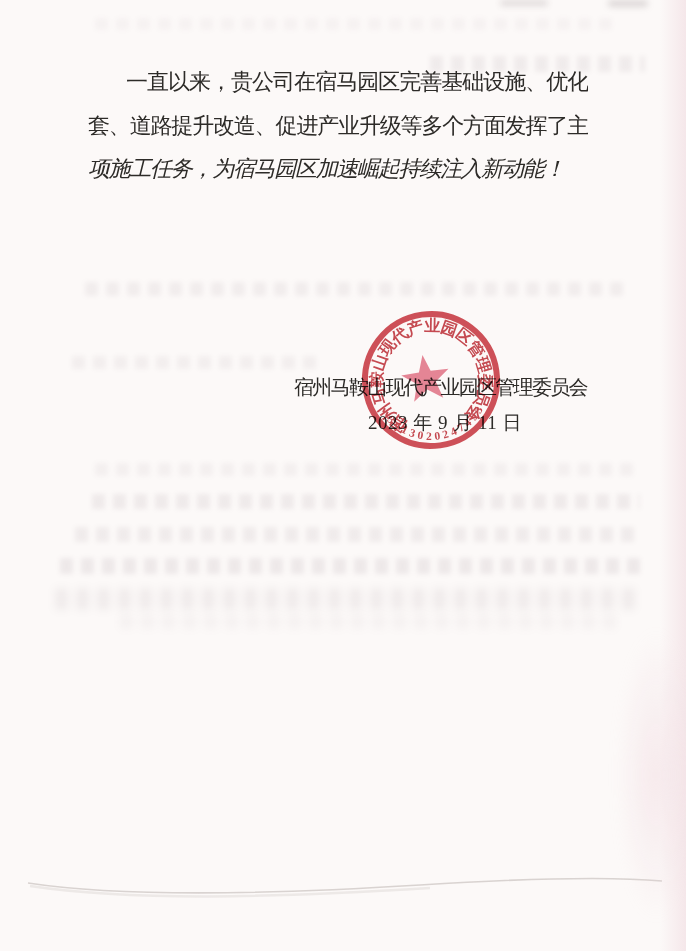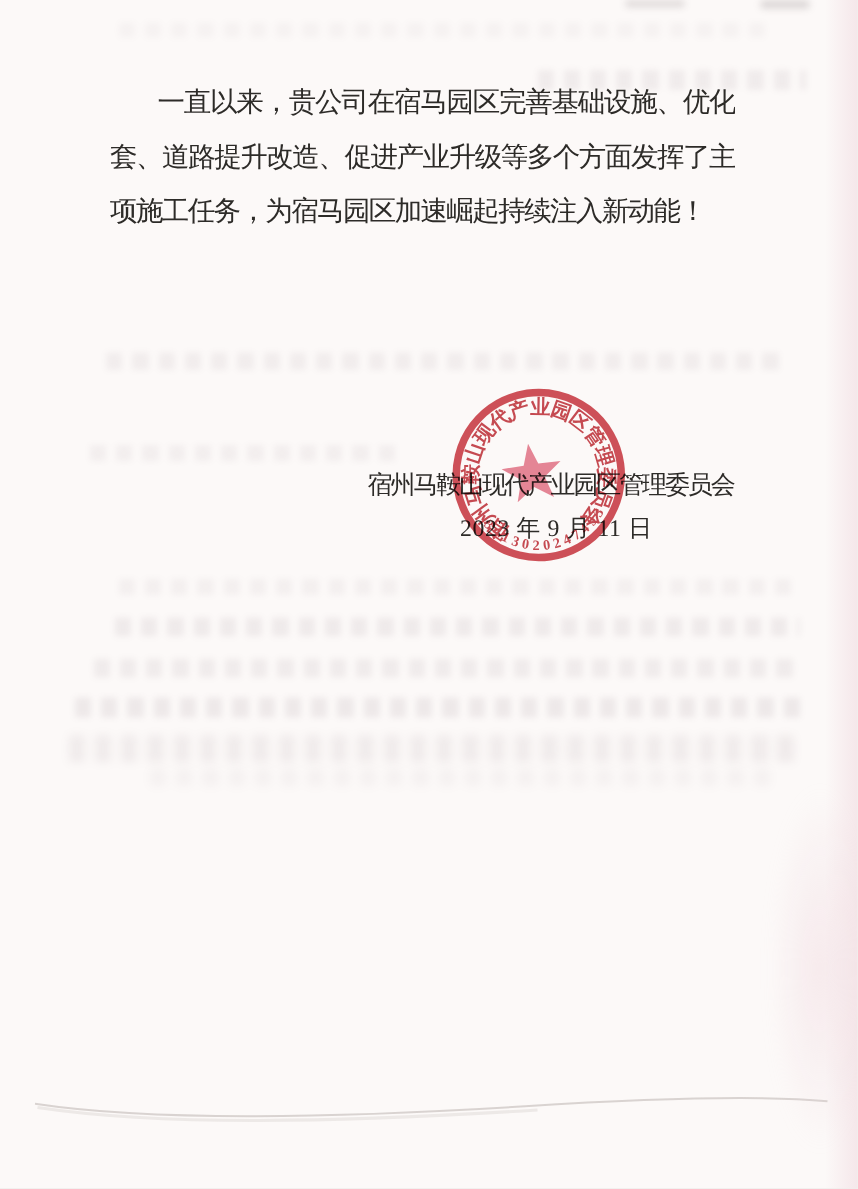--- a/index.html
+++ b/index.html
@@ -9,21 +9,21 @@
     font-family:"Liberation Serif","DejaVu Serif",serif;
   }
   
   .para {
     position:absolute; left:88px; top:60px; width:500px;
     color:#2d2b28; font-size:22px; line-height:43.5px;
     letter-spacing:-1.3px; font-weight:500;
   }
   .pline { height:43.5px; overflow:hidden; text-align:justify; text-align-last:justify; }
   .pline.first { padding-left:38px; width:462px; }
-  .pline.last  { text-align-last:left; }
+  .pline.last  { text-align-last:left;font-style:italic; }
   
   .signature {
     position:absolute; left:294px; top:374px; width:300px;
     color:#2d2b28; font-size:20px; letter-spacing:-1.7px; white-space:nowrap; font-weight:500;
   }
   .dateline {
     position:absolute; left:368px; top:410px;
     color:#2d2b28; font-size:19px; letter-spacing:0.5px; white-space:nowrap; font-weight:500;
   }
   

